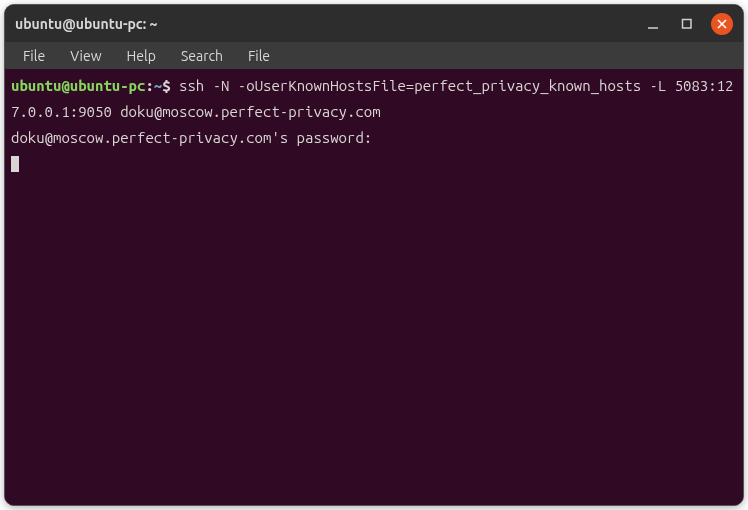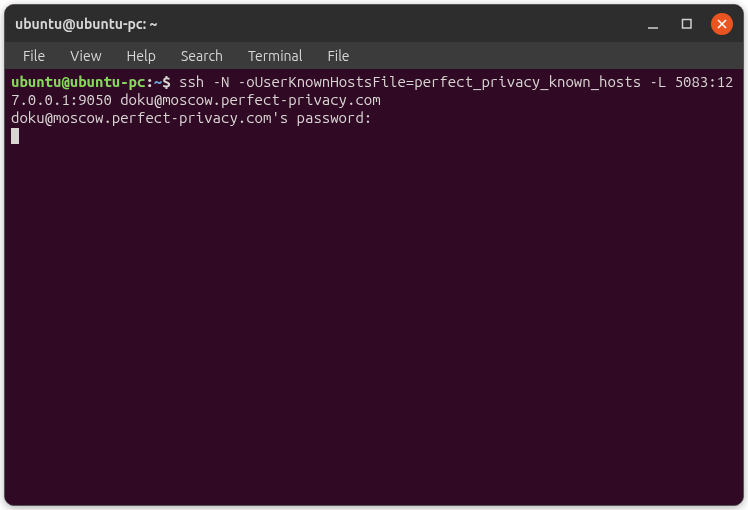--- a/index.html
+++ b/index.html
@@ -88,21 +88,21 @@
       padding: 3px 10px;
       cursor: pointer;
       border-radius: 3px;
     }
     .terminal-body {
       flex: 1;
       background: #300a24;
       padding: 4px 6px;
       font-family: "Ubuntu Mono", "DejaVu Sans Mono", monospace;
       font-size: 15px;
-      line-height: 18px;
+      line-height: 26px;
       color: #d9d5d3;
       overflow: hidden;
       position: relative;
       white-space: pre-wrap;
       word-break: break-all;
     }
     .prompt-user {
       color: #87d75f;
       font-weight: bold;
     }
@@ -154,21 +154,20 @@
           </svg>
       </div>
     </div>
   </div>
 
   <div class="menubar">
     <span class="menu-item">File</span>
     <span class="menu-item">View</span>
     <span class="menu-item">Help</span>
     <span class="menu-item">Search</span>
-    <span class="menu-item">Terminal</span>
     <span class="menu-item">File</span>
   </div>
 
   <div class="terminal-body"><span class="prompt-user">ubuntu@ubuntu-pc</span><span class="prompt-colon">:</span><span class="prompt-path">~</span><span class="prompt-dollar">$</span><span class="cmd-text"> </span><span class="cmd-text">ssh -N -oUserKnownHostsFile=perfect_privacy_known_hosts -L 5083:127.0.0.1:9050 doku@moscow.perfect-privacy.com</span>
 <span class="cmd-text">doku@moscow.perfect-privacy.com's password:</span>
 <span class="cursor"></span></div>
 
 </div>
 
 </body></html>

